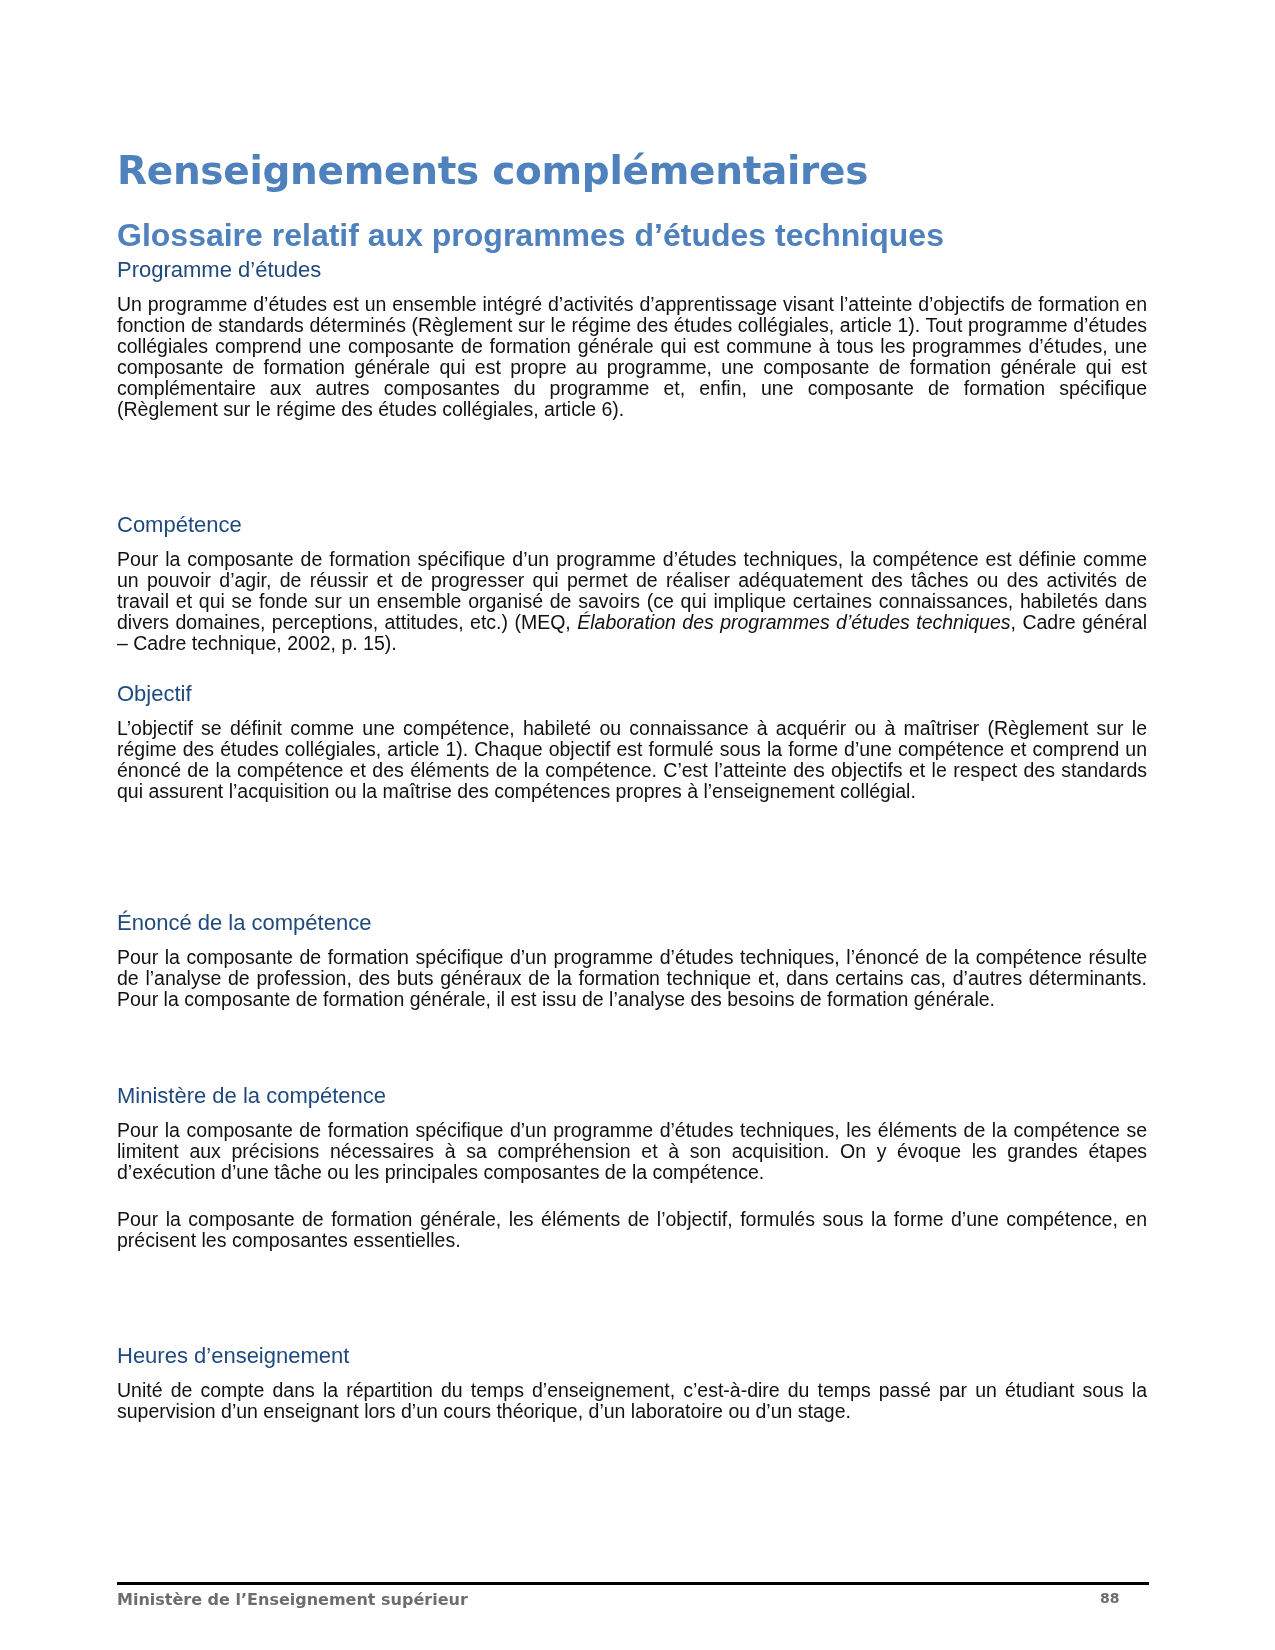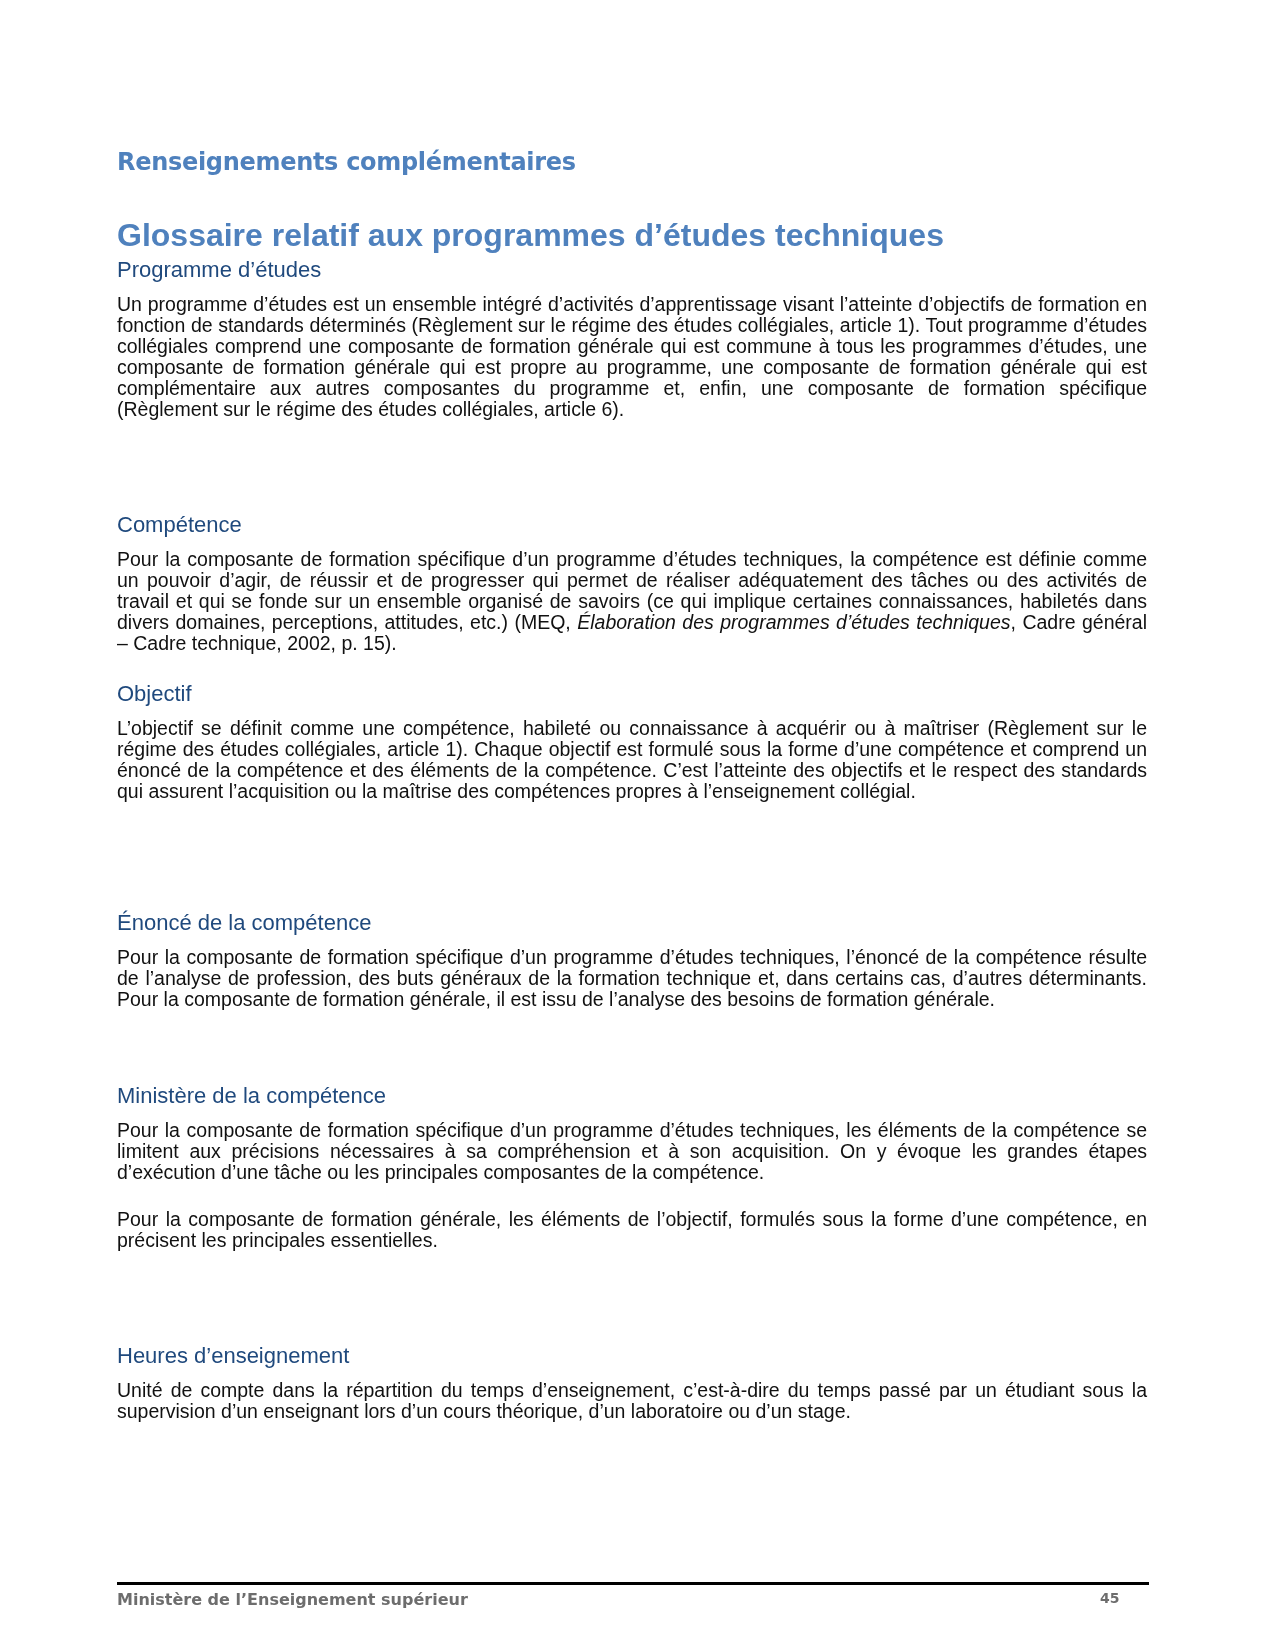--- a/index.html
+++ b/index.html
@@ -1,20 +1,20 @@
 <!DOCTYPE html>
 <html><head>
 <meta charset="utf-8">
 <style>
   html, body { margin: 0; padding: 0; background: #ffffff; }
   body { width: 1275px; height: 1650px; position: relative; overflow: hidden;
          font-family: "Liberation Sans", sans-serif; color: #111; }
   .page { position: absolute; left: 117px; top: 0; width: 1030px; }
   h1 { position: absolute; top: 148px; left: 0; margin: 0; font-family: "DejaVu Sans", sans-serif;
-       font-weight: bold; font-size: 24px; color: #4f81bd; letter-spacing: -0.3px; white-space: nowrap; }
+       font-weight: bold; font-size: 39px; color: #4f81bd; letter-spacing: -0.3px; white-space: nowrap; }
   h2 { position: absolute; top: 217px; left: 0; margin: 0; font-family: "Liberation Sans", sans-serif;
        font-weight: bold; font-size: 32px; color: #4f81bd; white-space: nowrap; }
   .section { position: absolute; left: 0; width: 1030px; }
   .section h3 { margin: 0 0 10px 0; font-weight: normal; font-size: 22px; color: #1f497d;
                 font-family: "Liberation Sans", sans-serif; line-height: 28px; }
   .section p { margin: 0; font-size: 19.5px; line-height: 21px; text-align: justify;
                font-family: "Liberation Sans", sans-serif; color: #111; }
   .section p + p { margin-top: 26px; }
   .footer-rule { position: absolute; left: 117px; top: 1582px; width: 1032px; height: 3px; background: #000; }
   .footer-left { position: absolute; left: 117px; top: 1590px; font-family: "DejaVu Sans", sans-serif;
@@ -46,24 +46,24 @@
   </div>
 
   <div class="section" style="top:909px;">
     <h3>Énoncé de la compétence</h3>
     <p>Pour la composante de formation spécifique d’un programme d’études techniques, l’énoncé de la compétence résulte de l’analyse de profession, des buts généraux de la formation technique et, dans certains cas, d’autres déterminants. Pour la composante de formation générale, il est issu de l’analyse des besoins de formation générale.</p>
   </div>
 
   <div class="section" style="top:1082px;">
     <h3>Ministère de la compétence</h3>
     <p>Pour la composante de formation spécifique d’un programme d’études techniques, les éléments de la compétence se limitent aux précisions nécessaires à sa compréhension et à son acquisition. On y évoque les grandes étapes d’exécution d’une tâche ou les principales composantes de la compétence.</p>
-    <p>Pour la composante de formation générale, les éléments de l’objectif, formulés sous la forme d’une compétence, en précisent les principales essentielles.</p>
+    <p>Pour la composante de formation générale, les éléments de l’objectif, formulés sous la forme d’une compétence, en précisent les composantes essentielles.</p>
   </div>
 
   <div class="section" style="top:1342px;">
     <h3>Heures d’enseignement</h3>
     <p>Unité de compte dans la répartition du temps d’enseignement, c’est-à-dire du temps passé par un étudiant sous la supervision d’un enseignant lors d’un cours théorique, d’un laboratoire ou d’un stage.</p>
   </div>
 </div>
 
 <div class="footer-rule"></div>
 <div class="footer-left">Ministère de l’Enseignement supérieur</div>
-<div class="footer-right">45</div>
+<div class="footer-right">88</div>
 
 </body></html>

